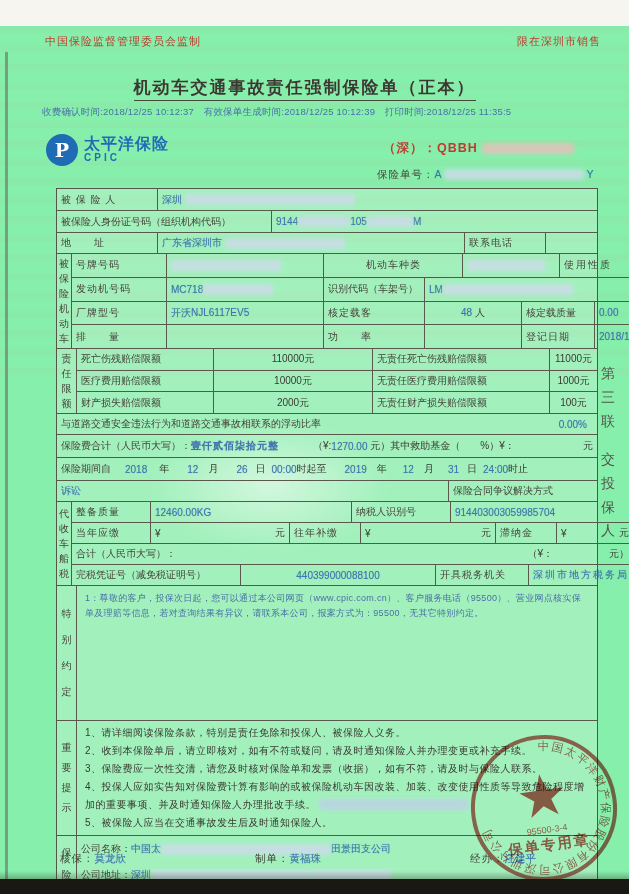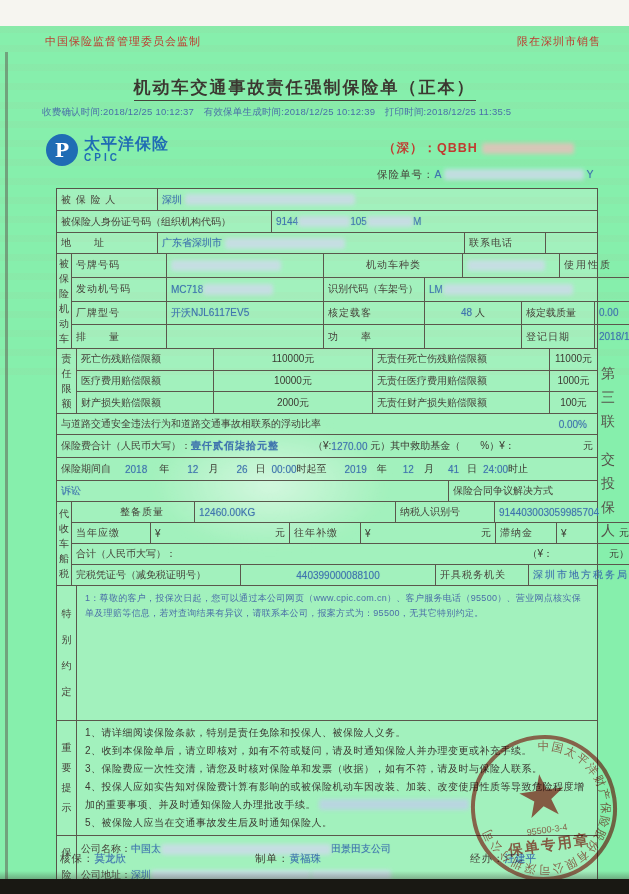--- a/index.html
+++ b/index.html
@@ -243,41 +243,41 @@
           <span>时起至</span>
           <span class="sp" style="width:18px;"></span>
         <span class="blue">2019</span>
           <span class="sp" style="width:10px;"></span>
           <span>年</span>
           <span class="sp" style="width:16px;"></span>
         <span class="blue">12</span>
           <span class="sp" style="width:10px;"></span>
           <span>月</span>
           <span class="sp" style="width:14px;"></span>
-        <span class="blue">41</span>
+        <span class="blue">31</span>
           <span class="sp" style="width:8px;"></span>
           <span>日</span>
           <span class="sp" style="width:6px;"></span>
         <span class="blue">24:00</span>
           <span>时止</span>
       </div>
     </div>
 
     <div class="r">
       <div class="c blue" style="flex:1;">诉讼</div>
       <div class="c lab" style="width:140px; letter-spacing:0;">保险合同争议解决方式</div>
     </div>
 
     <div class="blk">
       <div class="vlab">
           <div>代收车船税</div>
         </div>
       <div class="blkrows">
         <div class="r">
-          <div class="c lab" style="width:70px;margin-left:44px;">整备质量</div>
+          <div class="c lab" style="width:70px;">整备质量</div>
           <div class="c blue" style="width:192px;">12460.00KG</div>
           <div class="c lab" style="width:90px; letter-spacing:0;">纳税人识别号</div>
           <div class="c blue" style="flex:1;">914403003059985704</div>
         </div>
         <div class="r">
           <div class="c lab" style="width:70px;">当年应缴</div>
           <div class="c" style="width:130px; justify-content:space-between;">
               <span>¥</span>
               <span>元</span>
             </div>

